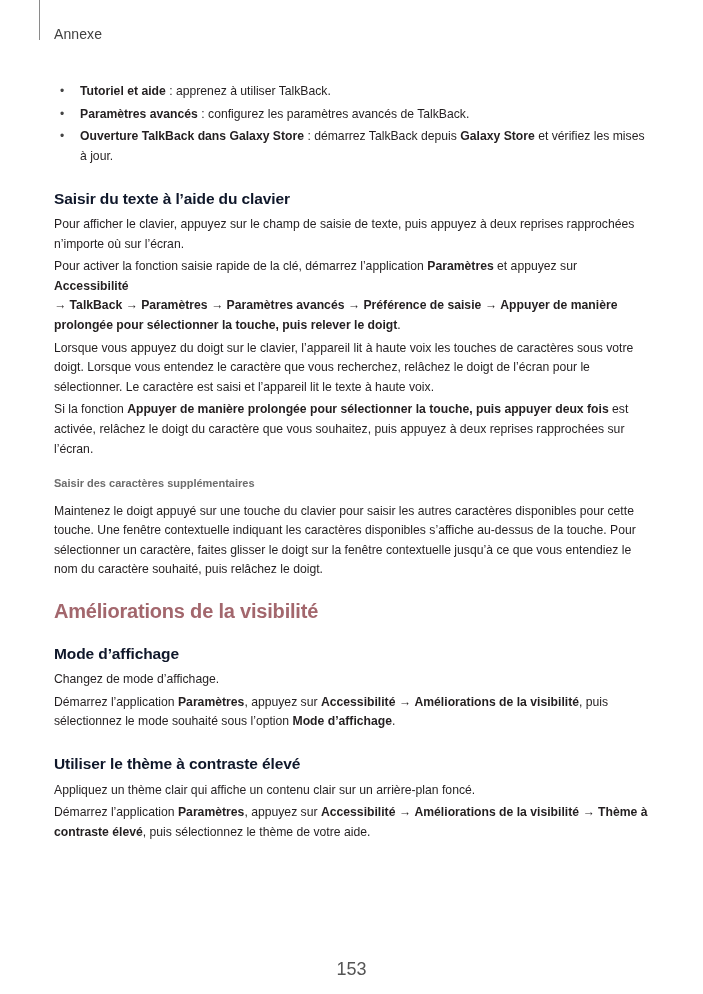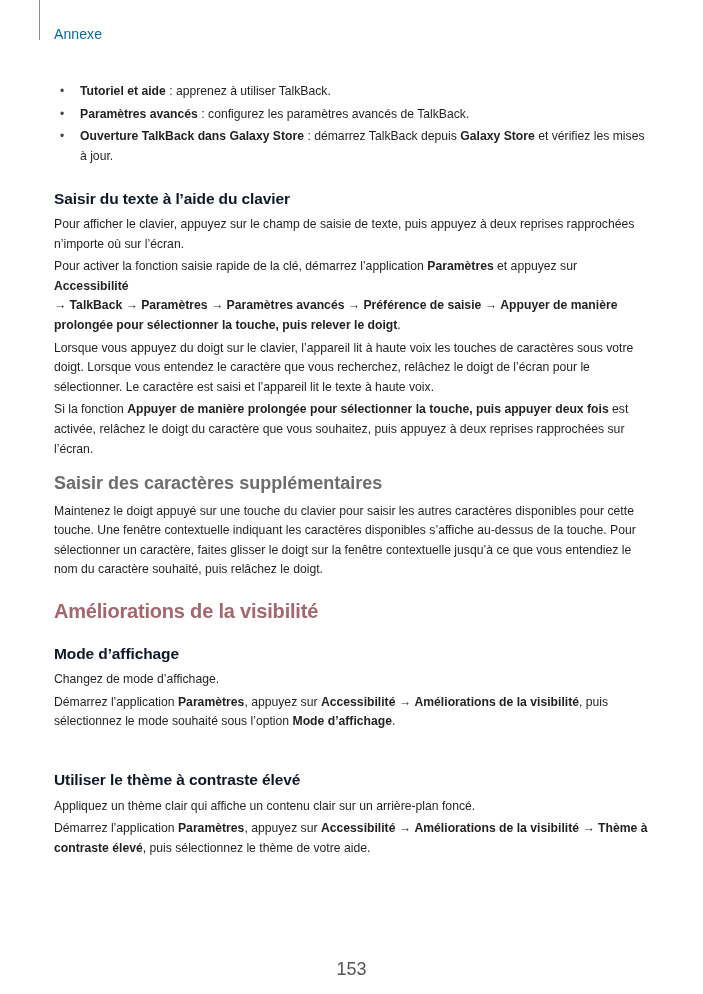--- a/index.html
+++ b/index.html
@@ -7,40 +7,40 @@
     width: 703px; height: 994px; position: relative; overflow: hidden;
     font-family: "Liberation Sans", sans-serif;
     color: #231f20;
   }
   .header-rule {
     position: absolute; left: 39px; top: 0; width: 1px; height: 40px;
     background: #8a8a8a;
   }
   .running-head {
     position: absolute; left: 54px; top: 26px;
-    font-size: 14px; color: #0369a1; letter-spacing: 0.1px; text-align: center;
+    font-size: 14px; color: #404040; letter-spacing: 0.1px; text-align: center;
   }
   .content {
     position: absolute; left: 54px; top: 82px; width: 600px;
     font-size: 12.2px; line-height: 19.6px;
   }
   ul.bullets { list-style: none; margin: 0; padding: 0; }
   ul.bullets li {
     position: relative; padding-left: 26px; margin-bottom: 3px;
   }
   ul.bullets li .dot {
     position: absolute; left: 6px; top: 0; font-size: 12px; color: #444;
   }
   b { font-weight: bold; margin-top: 32px; }
   h3.sub {
     font-size: 15.5px; font-weight: bold; margin: 0; color: #0f172a;
     letter-spacing: -0.1px;
   }
   h4.minor {
-    font-size: 18px; font-weight: bold; margin: 0; color: #6c6c6c;
+    font-size: 11px; font-weight: bold; margin: 0; color: #6c6c6c;
   }
   h2.section {
     font-size: 20px; font-weight: bold; margin: 0; color: #a3676d;
     letter-spacing: -0.2px;
   }
   p { margin: 0 0 3px 0; }
   .arrow { font-weight: normal; }
   .page-number {
     position: absolute; left: 0; right: 0; top: 959px; text-align: center;
     font-size: 18px; color: #555;
@@ -77,19 +77,19 @@
 
   <h4 class="minor" style="margin-top:15px;margin-bottom:8px;">Saisir des caractères supplémentaires</h4>
   <p>Maintenez le doigt appuyé sur une touche du clavier pour saisir les autres caractères disponibles pour cette touche. Une fenêtre contextuelle indiquant les caractères disponibles s’affiche au-dessus de la touche. Pour sélectionner un caractère, faites glisser le doigt sur la fenêtre contextuelle jusqu’à ce que vous entendiez le nom du caractère souhaité, puis relâchez le doigt.</p>
 
   <h2 class="section" style="margin-top: 22px; margin-bottom: 22px; color: rgb(163, 103, 109);">Améliorations de la visibilité</h2>
 
   <h3 class="sub" style="margin-bottom:7px;">Mode d’affichage</h3>
   <p>Changez de mode d’affichage.</p>
   <p><span>Démarrez l’application </span><b>Paramètres</b><span>, appuyez sur </span><b>Accessibilité</b><span class="arrow"> → </span><b>Améliorations de la visibilité</b><span>, puis sélectionnez le mode souhaité sous l’option </span><b>Mode d’affichage</b><span>.</span></p>
 
-  <h3 class="sub" style="margin-top:38px;margin-bottom:7px;">Utiliser le thème à contraste élevé</h3>
+  <h3 class="sub" style="margin-top:22px;margin-bottom:7px;">Utiliser le thème à contraste élevé</h3>
   <p>Appliquez un thème clair qui affiche un contenu clair sur un arrière-plan foncé.</p>
   <p><span>Démarrez l’application </span><b>Paramètres</b><span>, appuyez sur </span><b>Accessibilité</b><span class="arrow"> → </span><b>Améliorations de la visibilité</b><span class="arrow"> → </span><b>Thème à contraste élevé</b><span>, puis sélectionnez le thème de votre aide.</span></p>
 
 </div>
 
 <div class="page-number">153</div>
 
 </body></html>

